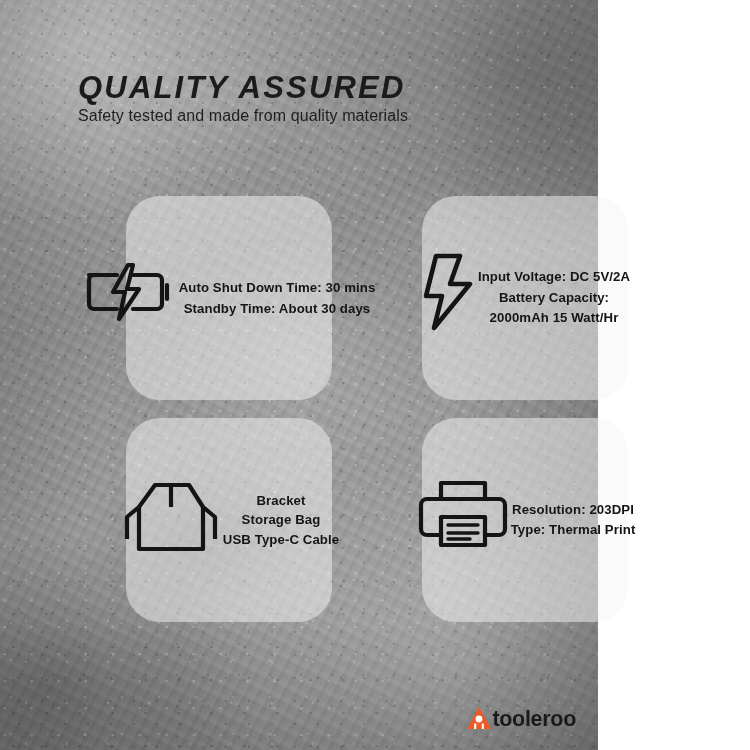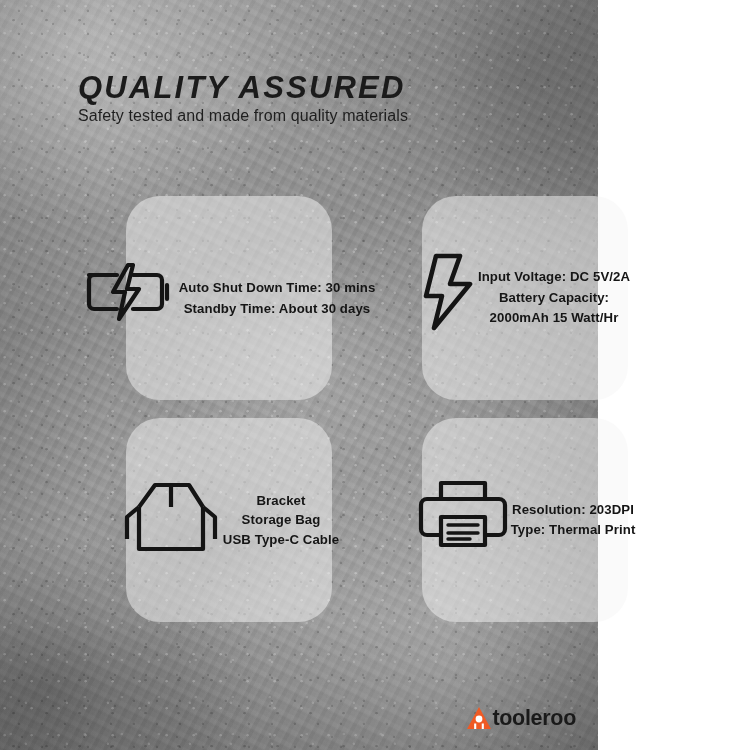--- a/index.html
+++ b/index.html
@@ -124,21 +124,21 @@
   #card-contents .card-text { line-height: 1.45; }
   #card-power .card-icon { height: 86px; }
   #card-print .card-icon { height: 80px; }
 
   
   #logo {
     position: absolute;
     right: 22px;
     bottom: 18px;
     display: flex;
-    align-items: flex-start;
+    align-items: center;
     gap: 0;
   }
   #logo-mark {
     width: 26px;
     height: 26px;
     position: relative;
   }
   #logo-text {
     font-size: 21.5px;
     font-weight: bold;

